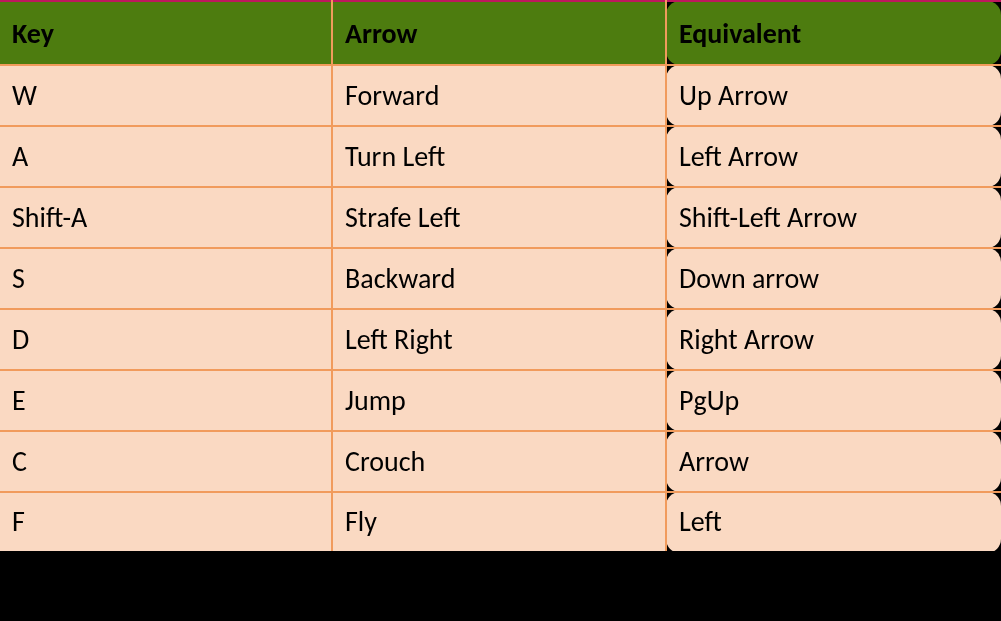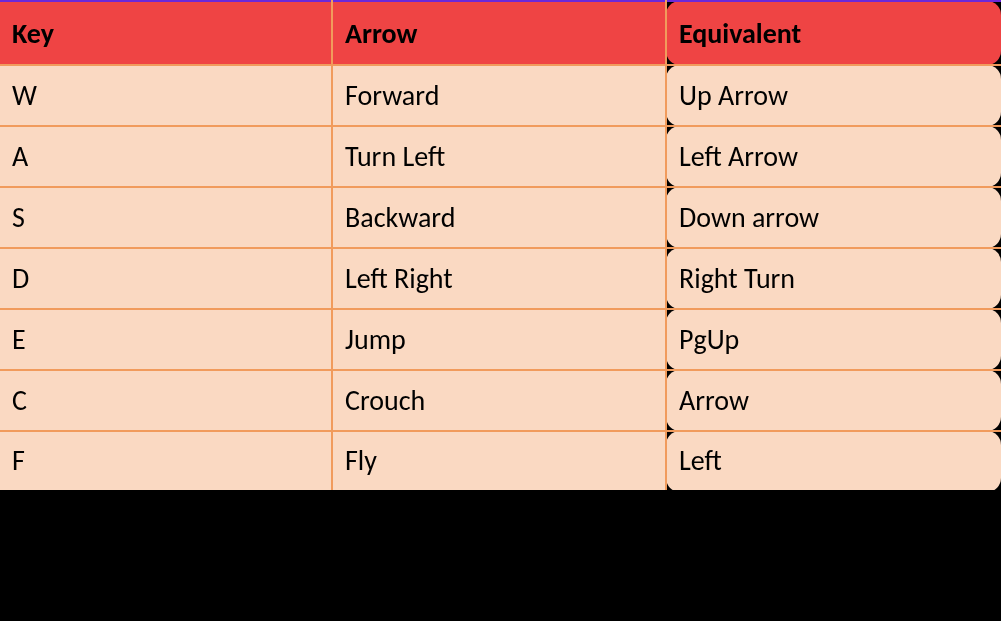--- a/index.html
+++ b/index.html
@@ -27,23 +27,23 @@
     font-size: 28px;
     color: #000;
     padding: 0 12px;
     vertical-align: middle;
     box-sizing: border-box;
     border-left: 2px solid #f19b5c;
     border-right: 2px solid #f19b5c;
   }
   thead th {
     height: 64px;
-    background: #ef4444;
+    background: #4d7c0f;
     font-weight: 700;
-    border-top: 2px solid #6d28d9;
+    border-top: 2px solid #be185d;
     border-bottom: 2px solid #f19b5c;
   }
   tbody td {
     height: 61px;
     background: #fad9c2;
     font-weight: 400;
     border-bottom: 2px solid #f19b5c;
   }
   tbody tr:last-child td {
     border-bottom: 5px solid #000;
@@ -73,28 +73,33 @@
       <td>W</td>
       <td>Forward</td>
       <td>Up Arrow</td>
     </tr>
     <tr>
       <td>A</td>
       <td>Turn Left</td>
       <td>Left Arrow</td>
     </tr>
     <tr>
+      <td>Shift-A</td>
+      <td>Strafe Left</td>
+      <td>Shift-Left Arrow</td>
+    </tr>
+    <tr>
       <td>S</td>
       <td>Backward</td>
       <td>Down arrow</td>
     </tr>
     <tr>
       <td>D</td>
       <td>Left Right</td>
-      <td>Right Turn</td>
+      <td>Right Arrow</td>
     </tr>
     <tr>
       <td>E</td>
       <td>Jump</td>
       <td>PgUp</td>
     </tr>
     <tr>
       <td>C</td>
       <td>Crouch</td>
       <td>Arrow</td>

